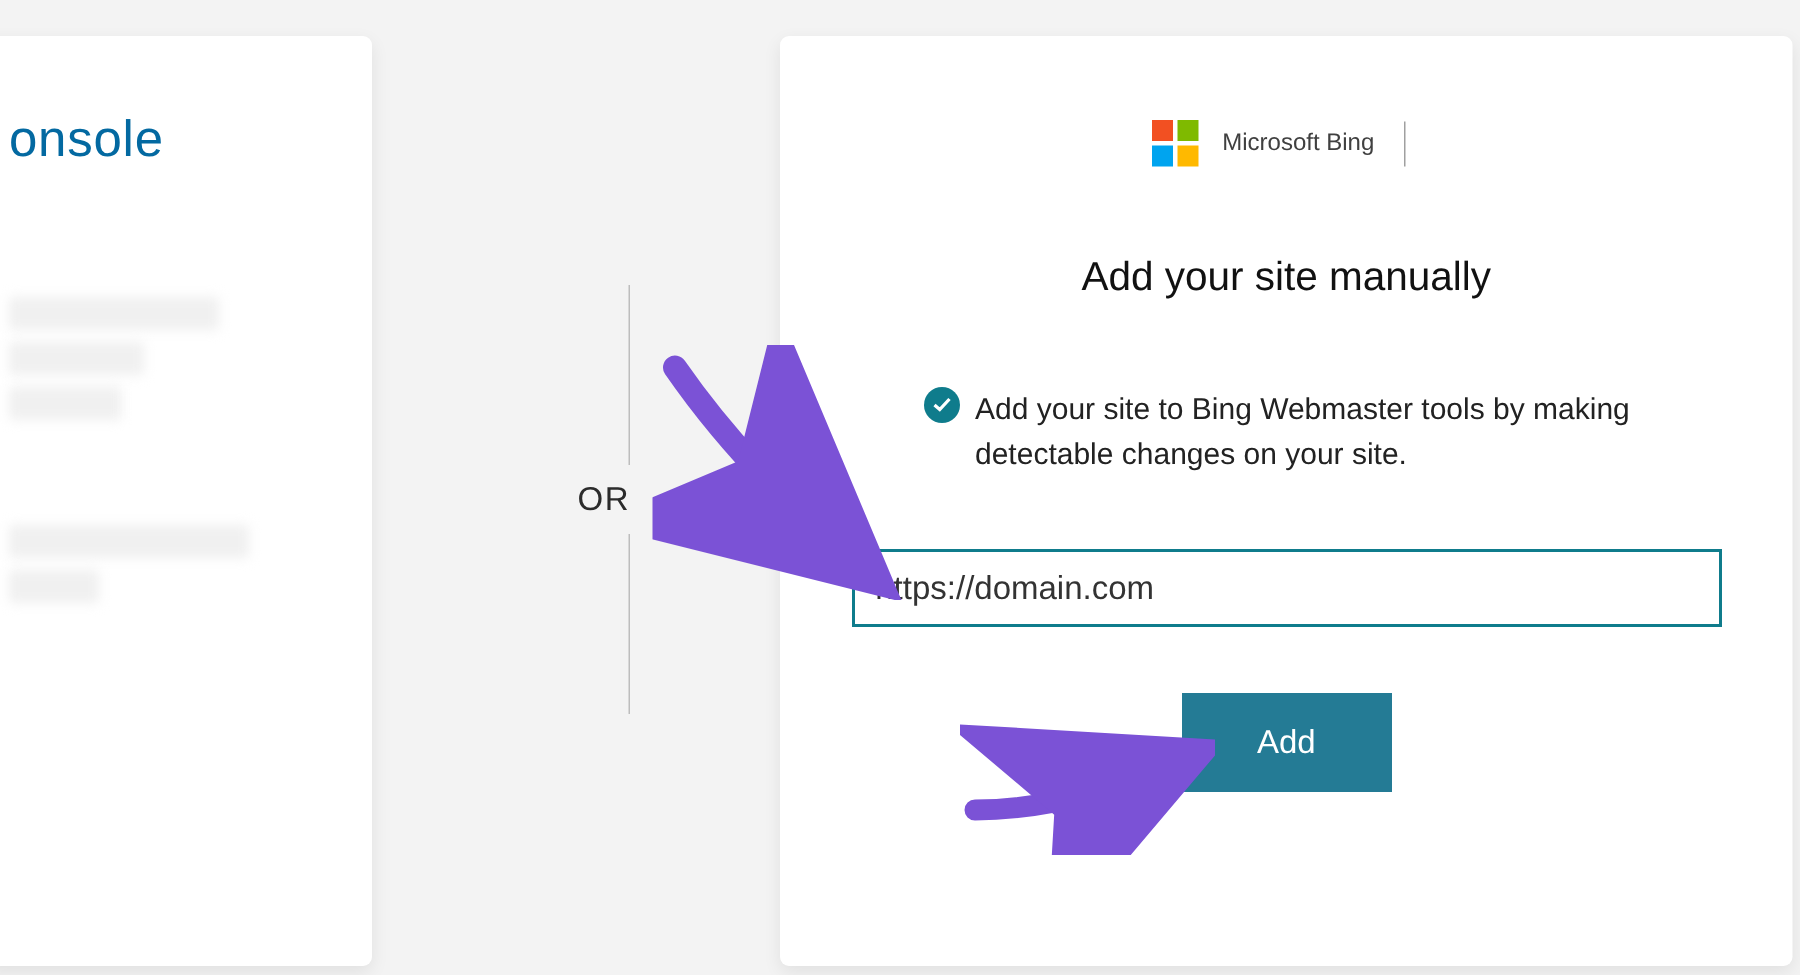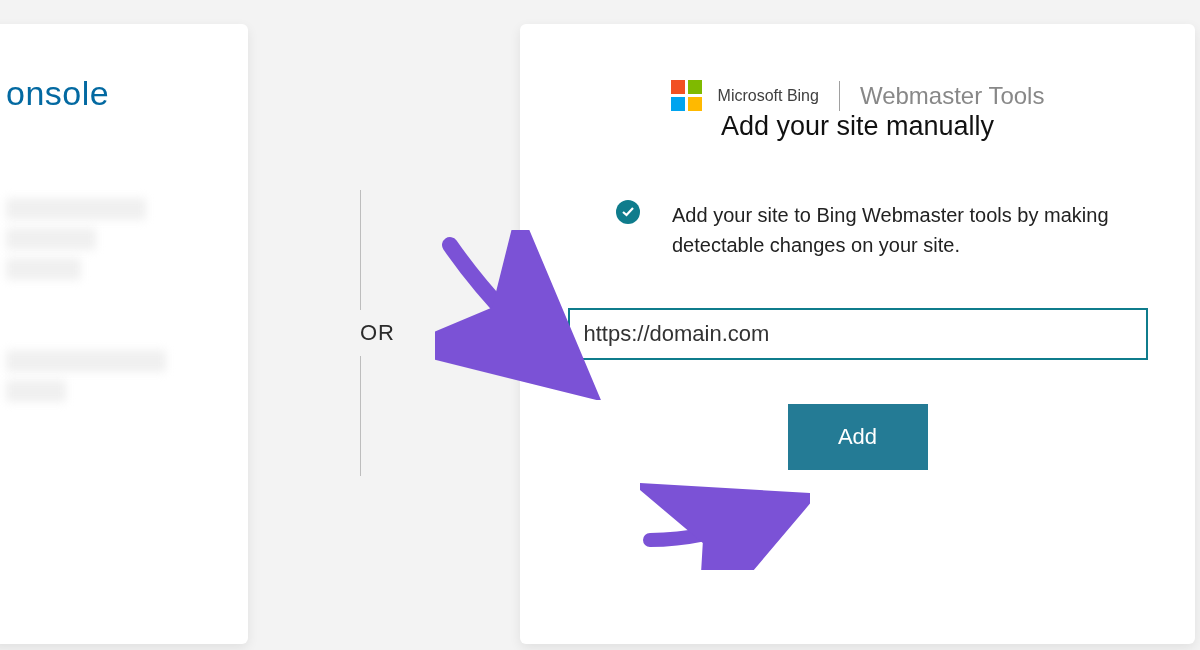--- a/index.html
+++ b/index.html
@@ -35,21 +35,21 @@
   .blur-group-2 { margin-top: 70px; }
 
   
   .or-wrap {
     position: absolute;
     top: 190px;
     left: 360px;
     width: 60px;
     display: flex;
     flex-direction: column;
-    align-items: flex-start;
+    align-items: flex-end;
   }
   .or-line { width: 1px; height: 120px; background: #bdbdbd; }
   .or-text { font-size: 22px; color: #2b2b2b; margin: 10px 0; letter-spacing: 1px; }
 
   
   .right-card {
     position: absolute;
     top: 24px;
     left: 520px;
     width: 675px;
@@ -78,27 +78,28 @@
   .sq3 { background: #00a4ef; }
   .sq4 { background: #ffb900; }
   .brand-text1 { font-size: 16px; color: #404040; font-weight: 500; margin-left: 6px; }
   .brand-sep { width: 1px; height: 30px; background: #a0a0a0; margin: 0 10px; }
   .brand-text2 { font-size: 24px; color: #888888; font-weight: 400; }
 
   .section-title {
     text-align: center;
     font-size: 27px;
     color: #111;
+    margin-top: 58px;
     font-weight: 400;
   }
 
   .desc-row {
     display: flex;
     align-items: flex-start;
-    gap: 32px;
+    gap: 10px;
     margin: 58px 60px 0 96px;
   }
   .check-icon {
     width: 24px; height: 24px; border-radius: 50%;
     background: #0f7c8c;
     flex: 0 0 24px;
     position: relative;
   }
   .check-icon svg { position: absolute; top: 5px; left: 5px; }
   .desc-text { font-size: 20px; color: #222; line-height: 1.5; }
@@ -161,21 +162,20 @@
   <div class="right-card">
     <div class="brand">
       <div class="ms-squares">
         <div class="sq sq1"></div>
           <div class="sq sq2"></div>
           <div class="sq sq3"></div>
           <div class="sq sq4"></div>
       </div>
       <span class="brand-text1">Microsoft Bing</span>
       <div class="brand-sep"></div>
-      <span class="brand-text2">Webmaster Tools</span>
     </div>
 
     <h2 class="section-title">Add your site manually</h2>
 
     <div class="desc-row">
       <div class="check-icon">
         <svg width="14" height="14" viewBox="0 0 14 14">
             <polyline points="2,7 5.5,10 12,3" fill="none" stroke="#fff" stroke-width="2.2"></polyline>
           </svg>
       </div>

